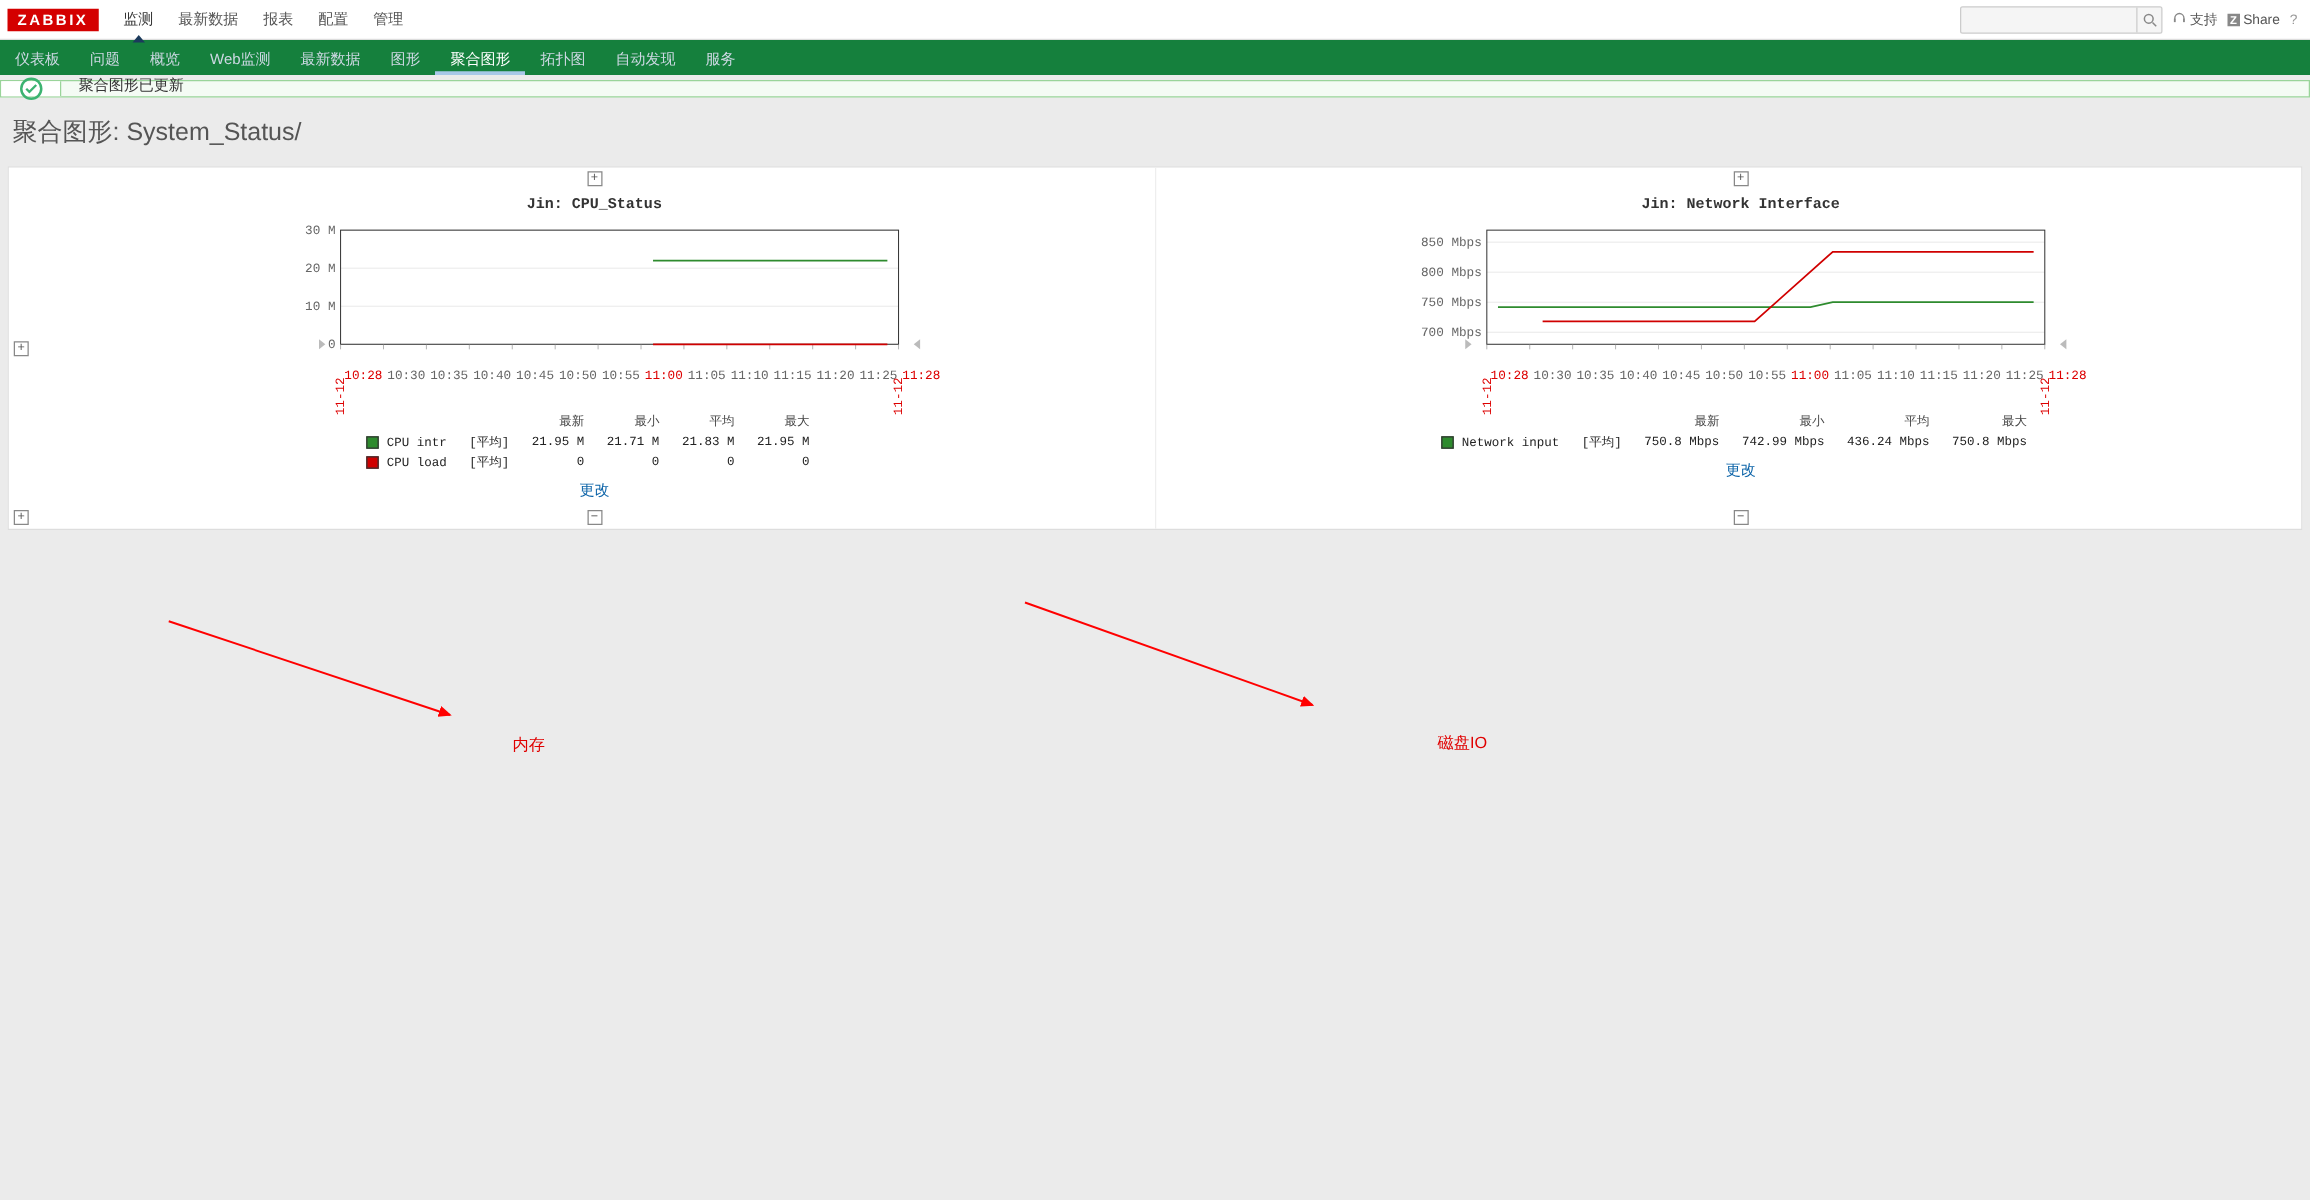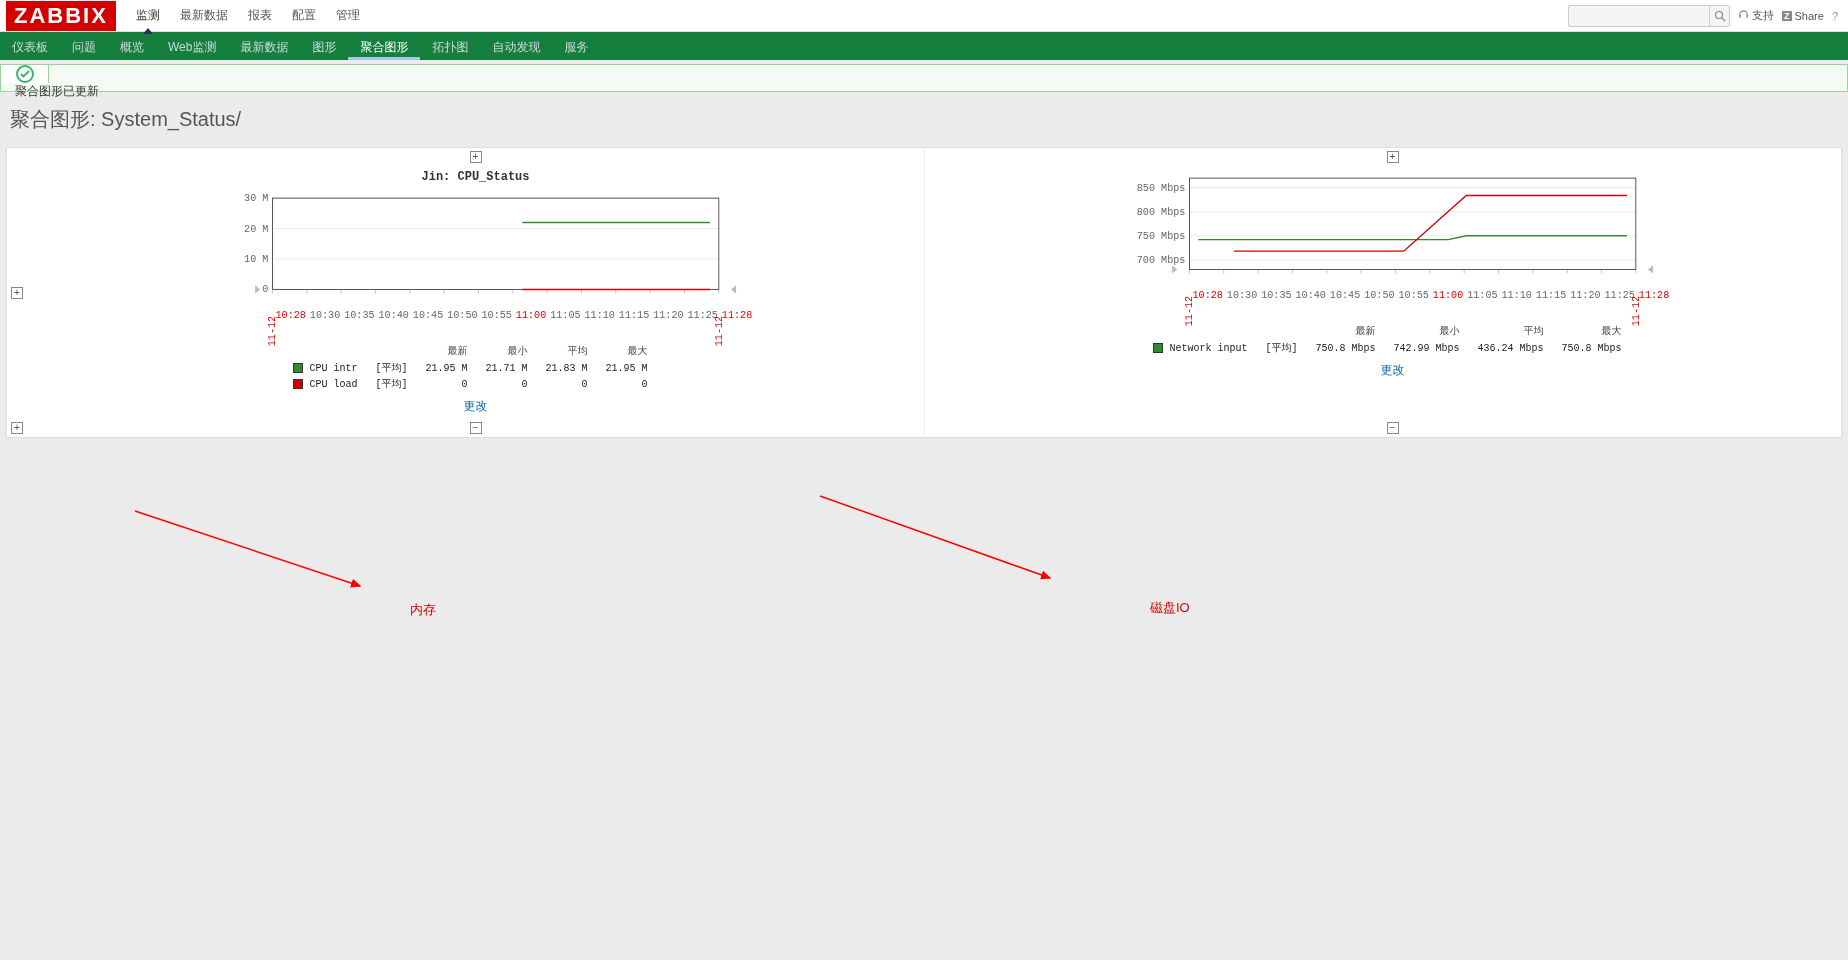--- a/index.html
+++ b/index.html
@@ -1,38 +1,38 @@
 <!DOCTYPE html>
 <html><head>
 <meta charset="utf-8">
 <style>
   * { box-sizing: border-box; margin: 0; padding: 0; }
   body { font-family: Arial, "Microsoft YaHei", sans-serif; font-size: 12px; background: #ebebeb; color: #333; }
   
   
   .header { background: #fff; display: flex; align-items: center; height: 32px; border-bottom: 1px solid #ddd; }
-  .logo { background: #d40000; color: #fff; font-weight: bold; font-size: 22px; letter-spacing: 2px; padding: 2px 8px; margin: 0 10px 0 6px; font-family: Arial; }
+  .logo { background: #d40000; color: #fff; font-weight: bold; font-size: 12px; letter-spacing: 2px; padding: 2px 8px; margin: 0 10px 0 6px; font-family: Arial; }
   .top-menu { display: flex; flex: 1; }
   .top-menu-item { padding: 8px 10px; color: #555; cursor: pointer; font-size: 12px; }
   .top-menu-item.active { color: #333; position: relative; }
   .top-menu-item.active::after { content:''; position:absolute; bottom:-2px; left:50%; transform:translateX(-50%); width:0; height:0; border-left:5px solid transparent; border-right:5px solid transparent; border-bottom:6px solid #1b3a5c; z-index:10; }
   .header-right { display: flex; align-items: center; gap: 8px; padding-right: 10px; }
   .search-box { display:flex; align-items:center; background:#f5f5f5; border:1px solid #ccc; border-radius:2px; }
   .search-box input { border:none; background:transparent; padding:3px 6px; width:140px; outline:none; font-size:11px;}
   .search-box .icon-btn { width:20px; height:20px; display:flex; align-items:center; justify-content:center; cursor:pointer; color:#888; border-left:1px solid #ccc;}
   .hdr-link { color:#555; font-size:11px; cursor:pointer; display:flex; align-items:center; gap:3px;}
   .hdr-link.small-icon { color:#999; }
   
   
   .subnav { background: #15803d; display:flex; height:28px; align-items:stretch; }
   .subnav-item { color:#cdd8e3; padding:7px 12px; font-size:12px; cursor:pointer; }
   .subnav-item.active { color:#fff; border-bottom:3px solid #a8c8e8; padding-bottom:4px; }
   
   
-  .banner { background:#f4fbf4; border:1px solid #9ad49a; display:flex; align-items:flex-start; height:28px; margin:4px 0 0 0;flex-direction:column; }
+  .banner { background:#f4fbf4; border:1px solid #9ad49a; display:flex; align-items:flex-end; height:14px; margin:4px 0 0 0; }
   .banner-icon-wrap { width:48px; height:100%; display:flex; align-items:center; justify-content:center; border-right:1px solid #9ad49a; background:#fff;}
   .banner-icon { width:18px; height:18px; border:2px solid #3cb371; border-radius:50%; display:flex; align-items:center; justify-content:center; color:#3cb371; font-size:11px;}
   .banner-text { padding-left:14px; color:#333; font-size:12px;}
   
   
   .page-title { font-size:20px; color:#555; padding:14px 8px 14px 10px; font-weight:normal;}
   
   
   .screen { background:#fff; margin:0 6px 8px 6px; border:1px solid #ddd; position:relative;}
   .screen-grid { display:grid; grid-template-columns: 20px 1fr 20px 1fr; grid-template-rows:18px auto 18px; }
@@ -214,20 +214,21 @@
                 <td>0</td>
                 <td>0</td>
                 <td>0</td>
               </tr>
             </tbody>
           </table>
         </div>
         <div class="change-link">更改</div>
       </div>
     <div class="graph-panel" style="grid-column:4;grid-row:2" id="panel-1">
+        <div class="graph-title">Jin: Network Interface</div>
         <div class="chart-wrap"><svg class="chart" viewBox="0 0 500 138">
             <path d="M28 98 l-5 -4 l0 8 z" fill="#bbb"></path>
             <path d="M492 98 l5 -4 l0 8 z" fill="#bbb"></path>
             <line x1="40" y1="88.52631578947368" x2="480" y2="88.52631578947368" stroke="#dcdcdc" stroke-width="0.5"></line>
             <text x="36" y="91.52631578947368" text-anchor="end" class="axis-label">700 Mbps</text>
             <line x1="40" y1="64.84210526315789" x2="480" y2="64.84210526315789" stroke="#dcdcdc" stroke-width="0.5"></line>
             <text x="36" y="67.84210526315789" text-anchor="end" class="axis-label">750 Mbps</text>
             <line x1="40" y1="41.15789473684211" x2="480" y2="41.15789473684211" stroke="#dcdcdc" stroke-width="0.5"></line>
             <text x="36" y="44.15789473684211" text-anchor="end" class="axis-label">800 Mbps</text>
             <line x1="40" y1="17.473684210526315" x2="480" y2="17.473684210526315" stroke="#dcdcdc" stroke-width="0.5"></line>

